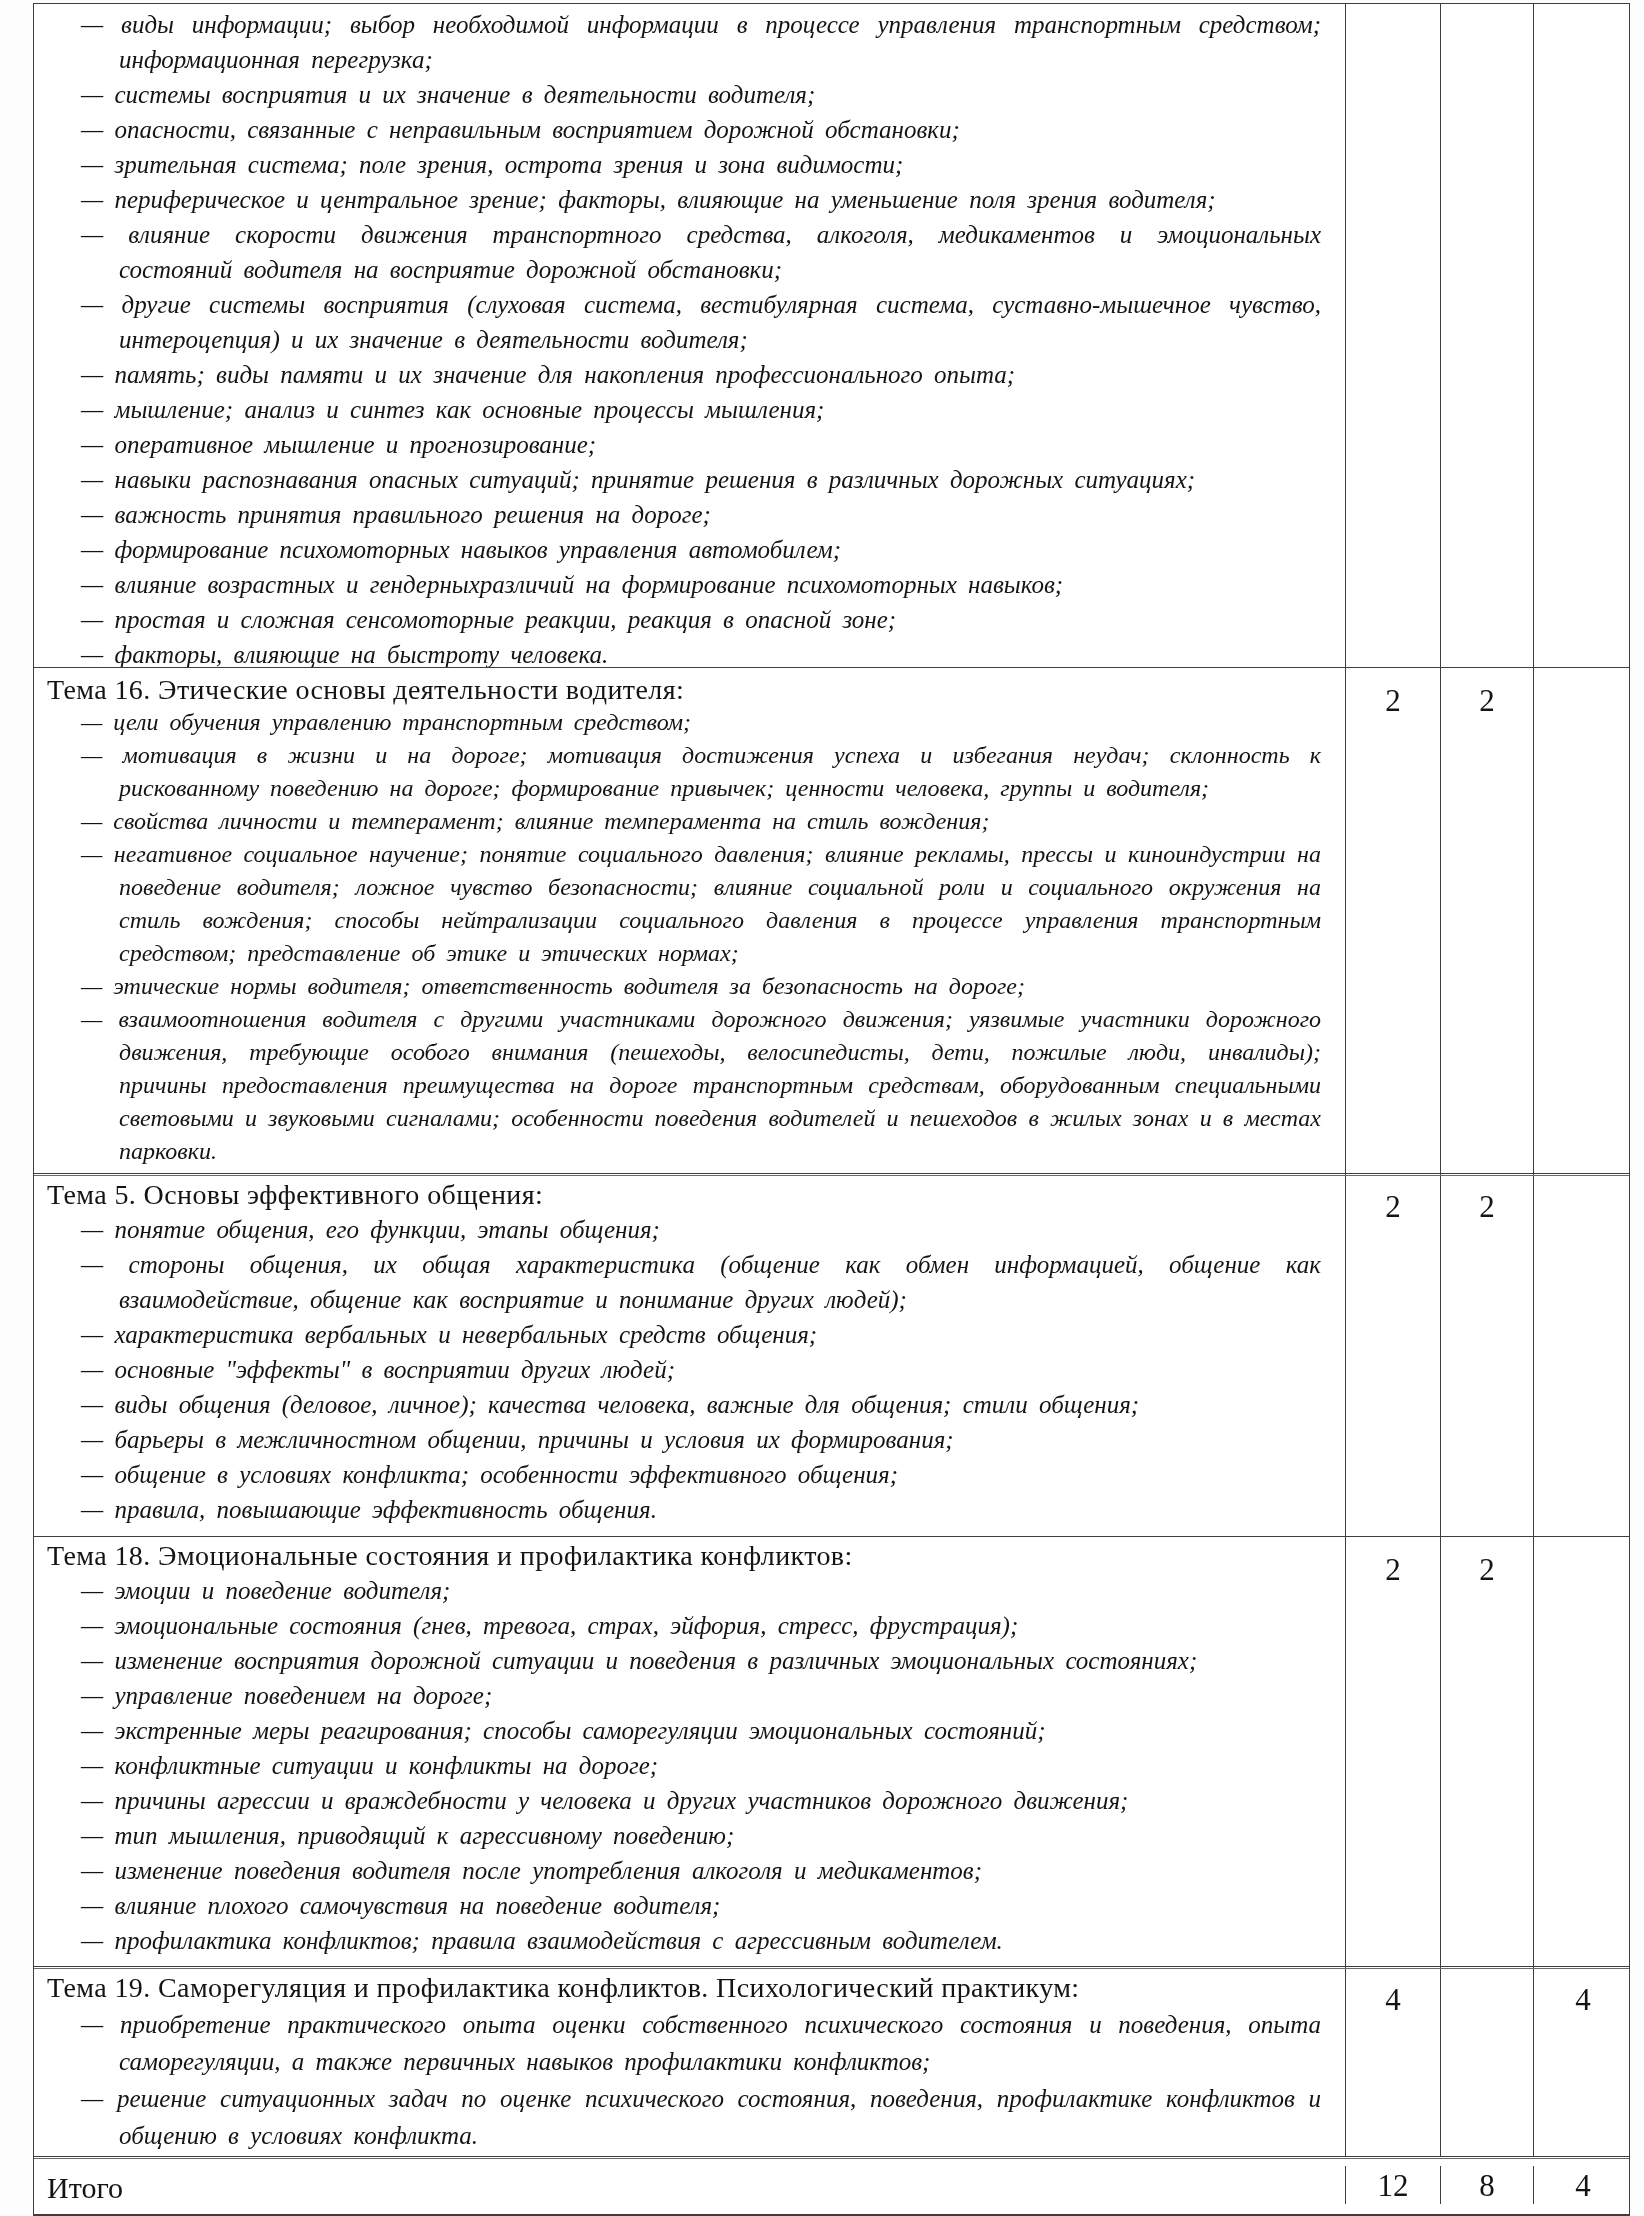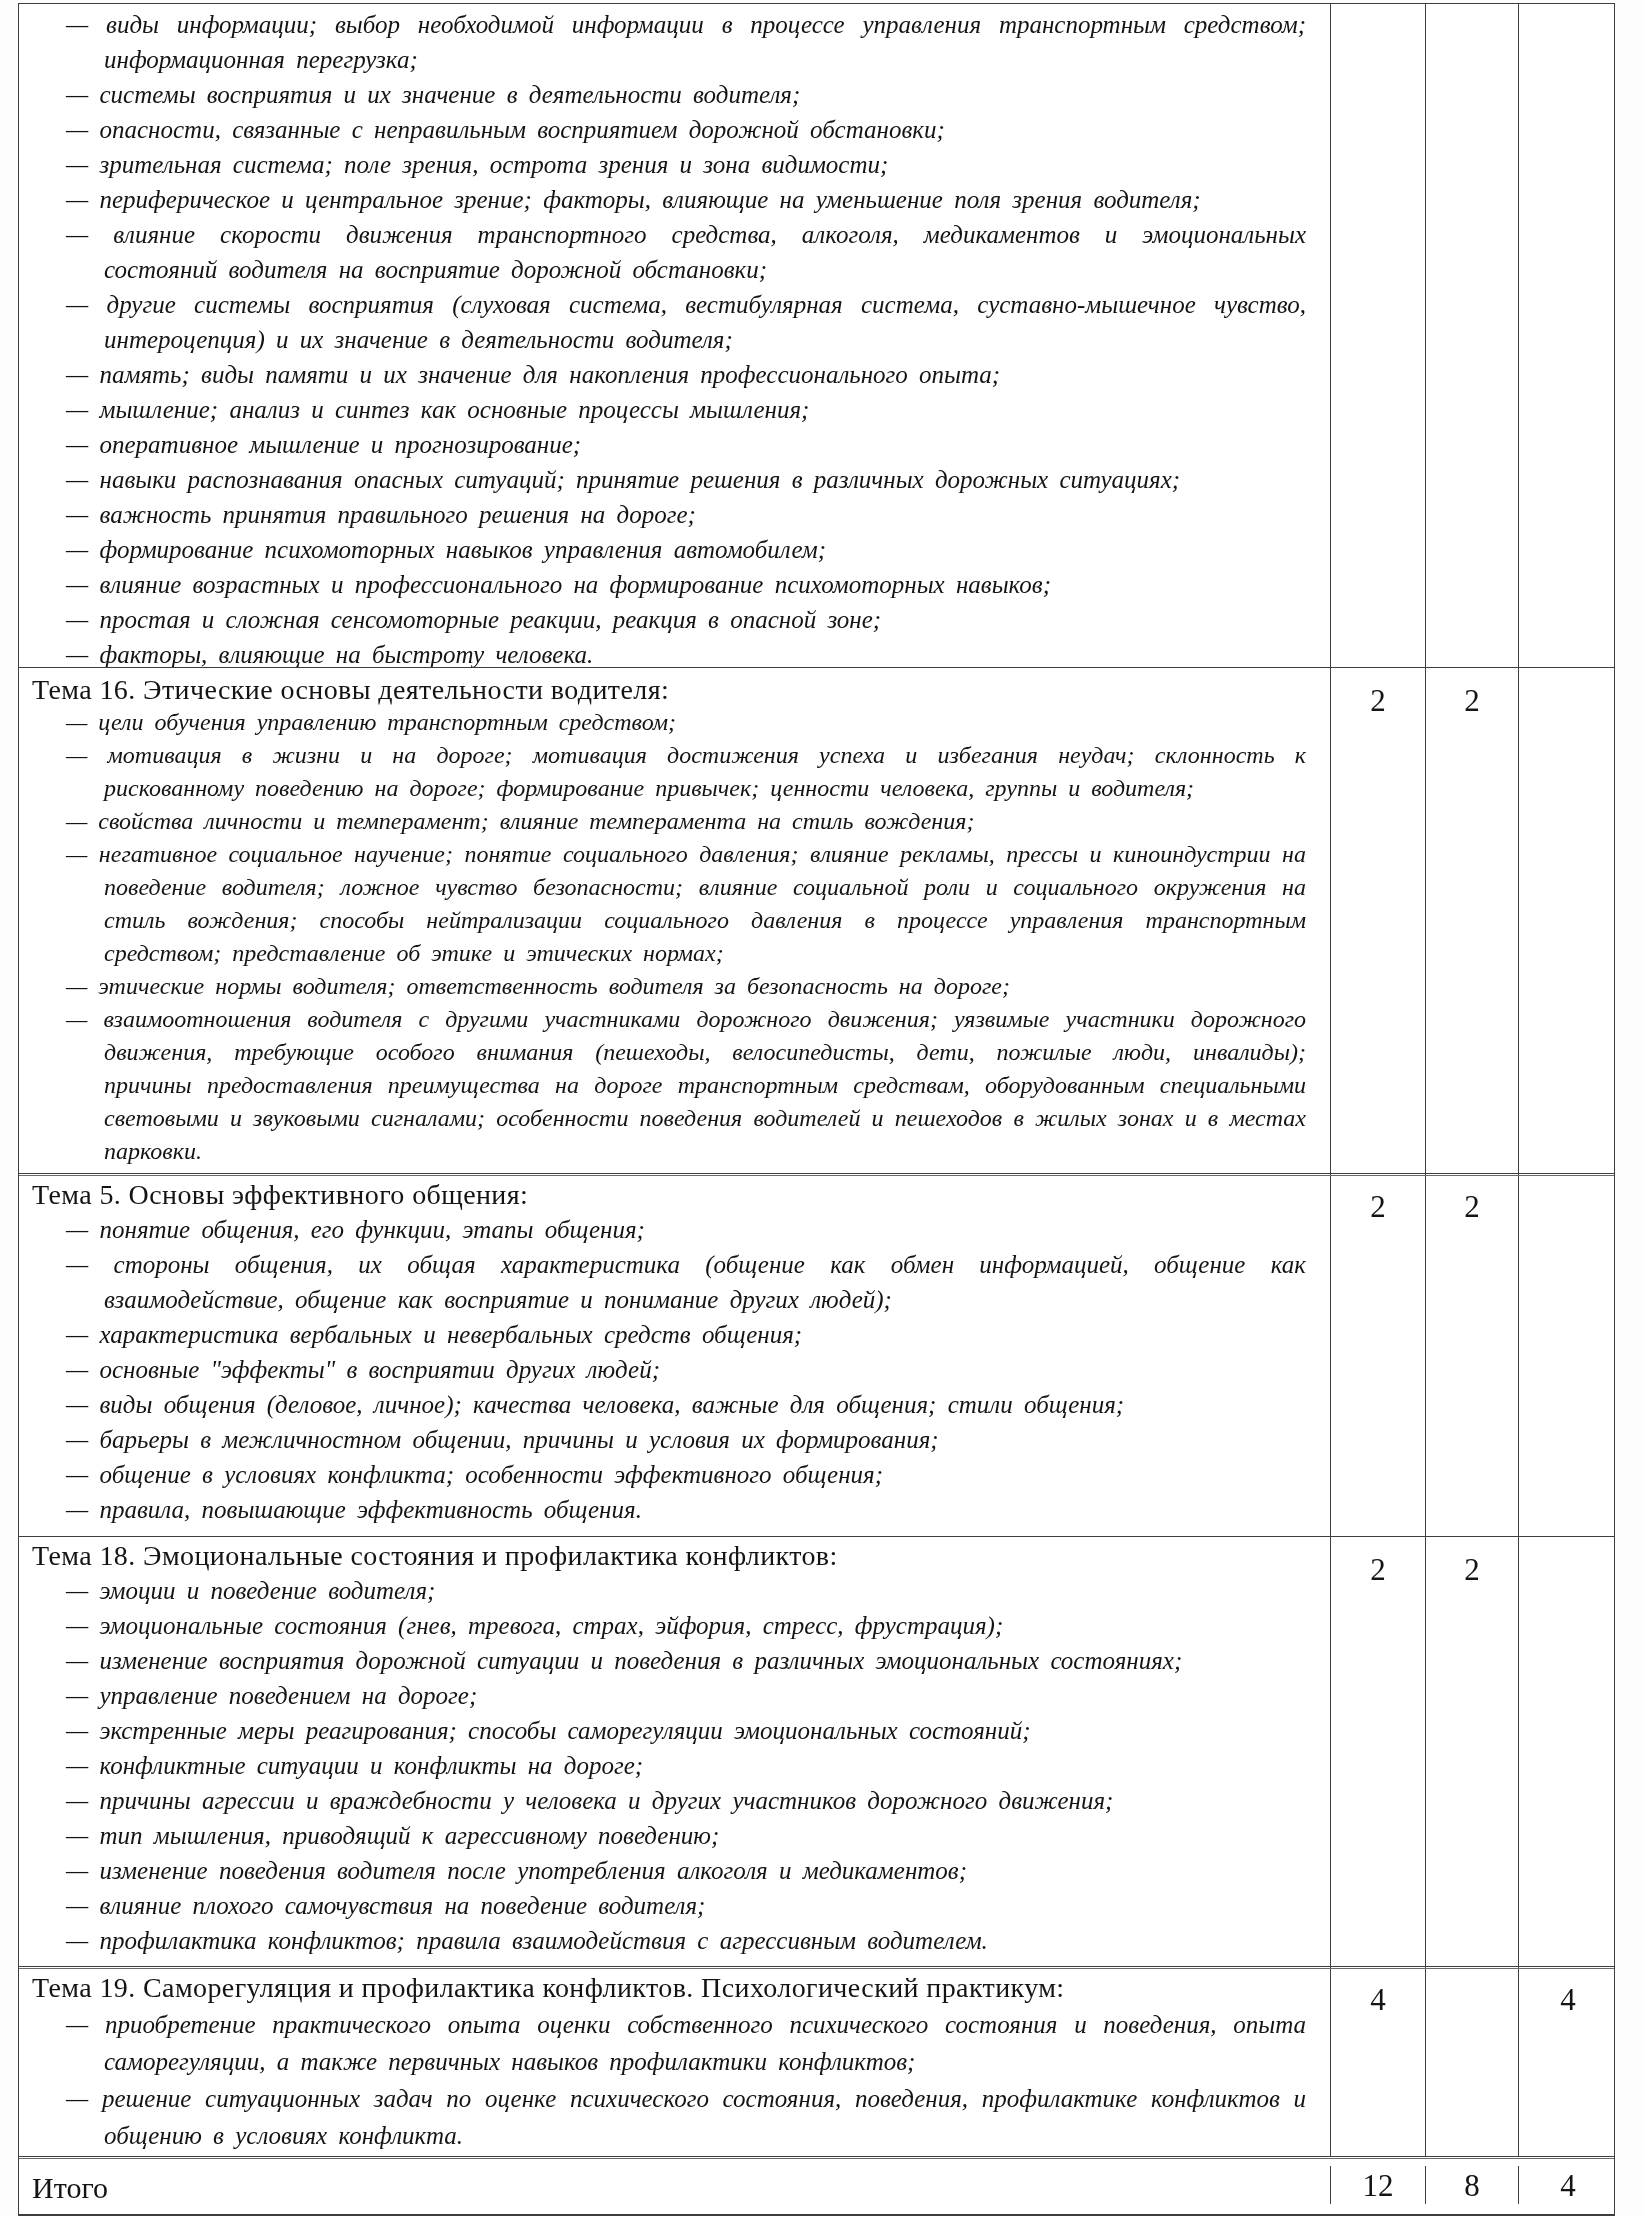--- a/index.html
+++ b/index.html
@@ -1,21 +1,21 @@
 <!DOCTYPE html>
 <html style="font-size:13px"><head>
 <meta charset="utf-8">
 <style>
   html,body { margin:0; padding:0; background:#e8e8e8; }
   .page {
     position:relative; width:1644px; height:2216px; background:#fdfdfd;
     font-family:"Liberation Serif", serif; color:#141414; overflow:hidden;
   }
   .tbl {
-    position:absolute; left:18px; top:2.5px; width:1597px;
+    position:absolute; left:33px; top:2.5px; width:1597px;
     box-sizing:border-box;
     border:1.6px solid #3e3e3e; border-bottom-width:4.1px;
     display:flex; flex-direction:column; background:#fff;
   }
   .row { display:flex; box-sizing:border-box; border-top:1.6px solid #3e3e3e; }
   .row.first { border-top:none; }
   .row.dbl { position:relative; }
   .row.dbl::before { content:""; position:absolute; top:1.6px; left:0; right:0; height:0.8px; background:#6a6a6a; }
   .cell-main {
     flex:0 0 1311px; box-sizing:border-box; overflow:hidden;
@@ -63,21 +63,21 @@
         <div class="item">— зрительная система; поле зрения, острота зрения и зона видимости;</div>
         <div class="item">— периферическое и центральное зрение; факторы, влияющие на уменьшение поля зрения водителя;</div>
         <div class="item">— влияние скорости движения транспортного средства, алкоголя, медикаментов и эмоциональных состояний водителя на восприятие дорожной обстановки;</div>
         <div class="item">— другие системы восприятия (слуховая система, вестибулярная система, суставно-мышечное чувство, интероцепция) и их значение в деятельности водителя;</div>
         <div class="item">— память; виды памяти и их значение для накопления профессионального опыта;</div>
         <div class="item">—  мышление; анализ и синтез как основные процессы мышления;</div>
         <div class="item">— оперативное мышление и прогнозирование;</div>
         <div class="item">— навыки распознавания опасных ситуаций; принятие решения в различных дорожных ситуациях;</div>
         <div class="item">— важность принятия правильного решения на дороге;</div>
         <div class="item">— формирование психомоторных навыков управления автомобилем;</div>
-        <div class="item">— влияние возрастных и профессионального на формирование психомоторных навыков;</div>
+        <div class="item">— влияние возрастных и гендерныхразличий на формирование психомоторных навыков;</div>
         <div class="item">— простая и сложная сенсомоторные реакции, реакция в опасной зоне;</div>
         <div class="item">— факторы, влияющие на быстроту человека.</div>
       </div>
       <div class="cell-h c1"></div>
       <div class="cell-h c2"></div>
       <div class="cell-h c3"></div>
     </div>
 
     <div class="row r1">
       <div class="cell-main">

